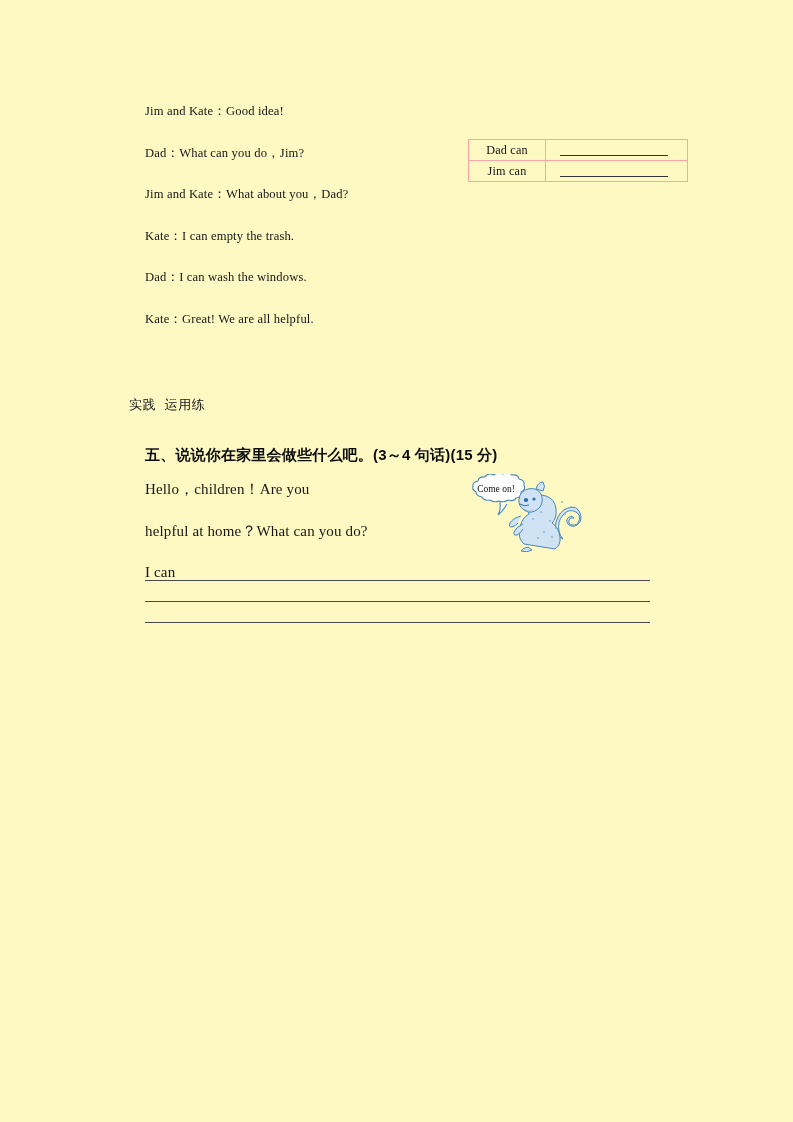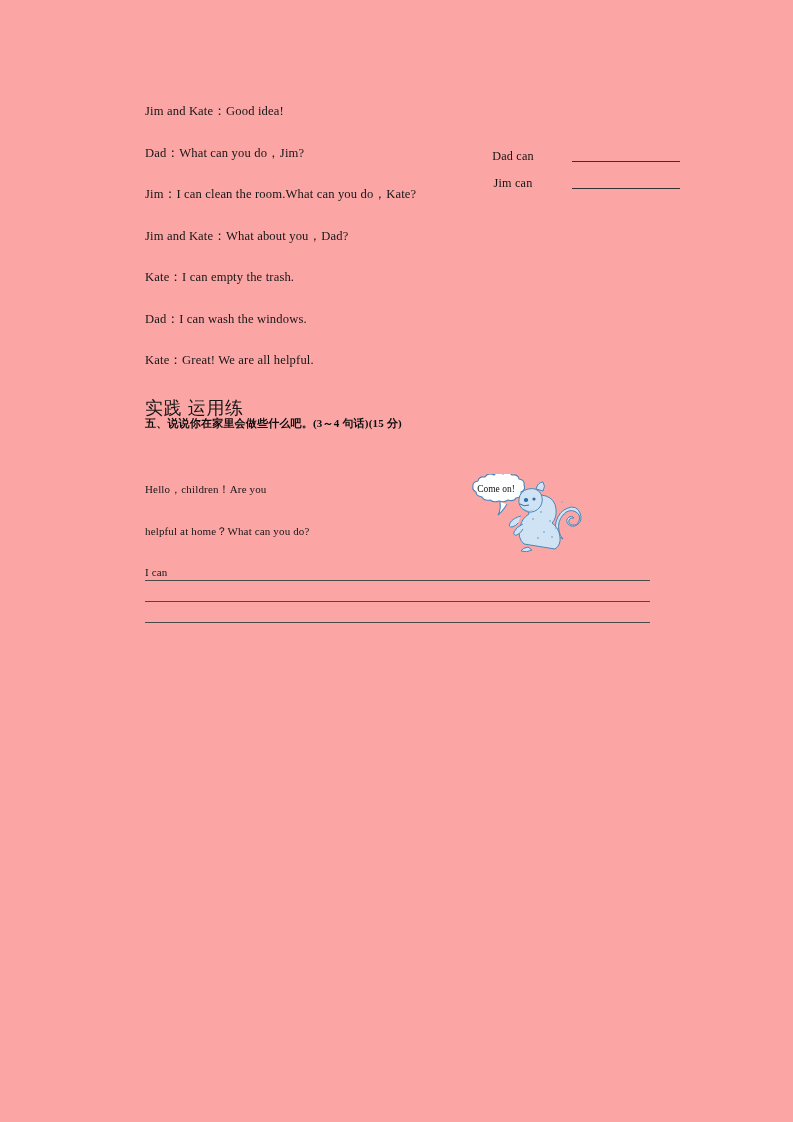--- a/index.html
+++ b/index.html
@@ -11,21 +11,21 @@
     width: 793px;
     height: 1122px;
     position: relative;
     font-family: "Liberation Serif", "DejaVu Serif", serif;
     color: #1a1a1a;
     overflow: hidden;
   }
   .page {
     position: absolute;
     inset: 0;
-    background: #fca5a5;
+    background: #fef9c3;
   }
 
   
   .dialogue {
     position: absolute;
     left: 145px;
     top: 104px;
     width: 320px;
   }
   .dialogue-line {
@@ -40,21 +40,21 @@
   
   .answer-table {
     position: absolute;
     left: 468px;
     top: 139px;
     width: 217px;
     border-collapse: collapse;
     table-layout: fixed;
   }
   .answer-table td {
-    border: 7px solid #fca5a5;
+    border: 1px solid #fca5a5;
     height: 20px;
     padding: 0;
     vertical-align: middle;
   }
   .answer-table td.label {
     width: 76px;
     text-align: center;
     font-size: 12.2px;
     color: #141414;
     letter-spacing: 0.2px;
@@ -65,49 +65,49 @@
   .cell-rule {
     width: 108px;
     height: 0;
     border-bottom: 1px solid #333333;
     margin: 11px auto 0 14px;
   }
 
   
   .section-label {
     position: absolute;
-    left: 145px;
+    left: 129px;
     top: 396px;
-    font-family: Liberation Sans, sans-serif;
-    font-size: 18px;
+    font-family: Liberation Mono, monospace;
+    font-size: 13px;
     letter-spacing: 0.6px;
     color: #161616;
     white-space: nowrap;
   }
   .question-heading {
     position: absolute;
     left: 145px;
-    top: 416px;
-    font-family: Liberation Serif, serif;
-    font-size: 11px;
+    top: 446px;
+    font-family: Liberation Sans, sans-serif;
+    font-size: 15px;
     font-weight: bold;
     letter-spacing: 0.2px;
     color: #0d0d0d;
     white-space: nowrap;
   }
 
   
   .prompt {
     position: absolute;
     left: 145px;
     top: 482px;
     width: 310px;
   }
   .prompt-line {
-    font-size: 11px;
+    font-size: 15px;
     line-height: 15px;
     letter-spacing: 0.15px;
     margin-bottom: 26.5px;
     white-space: nowrap;
     color: #161616;
   }
   .prompt-line.last {
     margin-bottom: 15px;
   }
 
@@ -142,21 +142,20 @@
   }
 </style>
 </head>
 <body>
 
 <div class="page">
 
   <div class="dialogue">
     <div class="dialogue-line">Jim and Kate：Good idea!</div>
     <div class="dialogue-line">Dad：What can you do，Jim?</div>
-    <div class="dialogue-line">Jim：I can clean the room.What can you do，Kate?</div>
     <div class="dialogue-line">Jim and Kate：What about you，Dad?</div>
     <div class="dialogue-line">Kate：I can empty the trash.</div>
     <div class="dialogue-line">Dad：I can wash the windows.</div>
     <div class="dialogue-line">Kate：Great! We are all helpful.</div>
   </div>
 
   <table class="answer-table">
     <tbody>
       <tr>
         <td class="label">Dad can</td>

